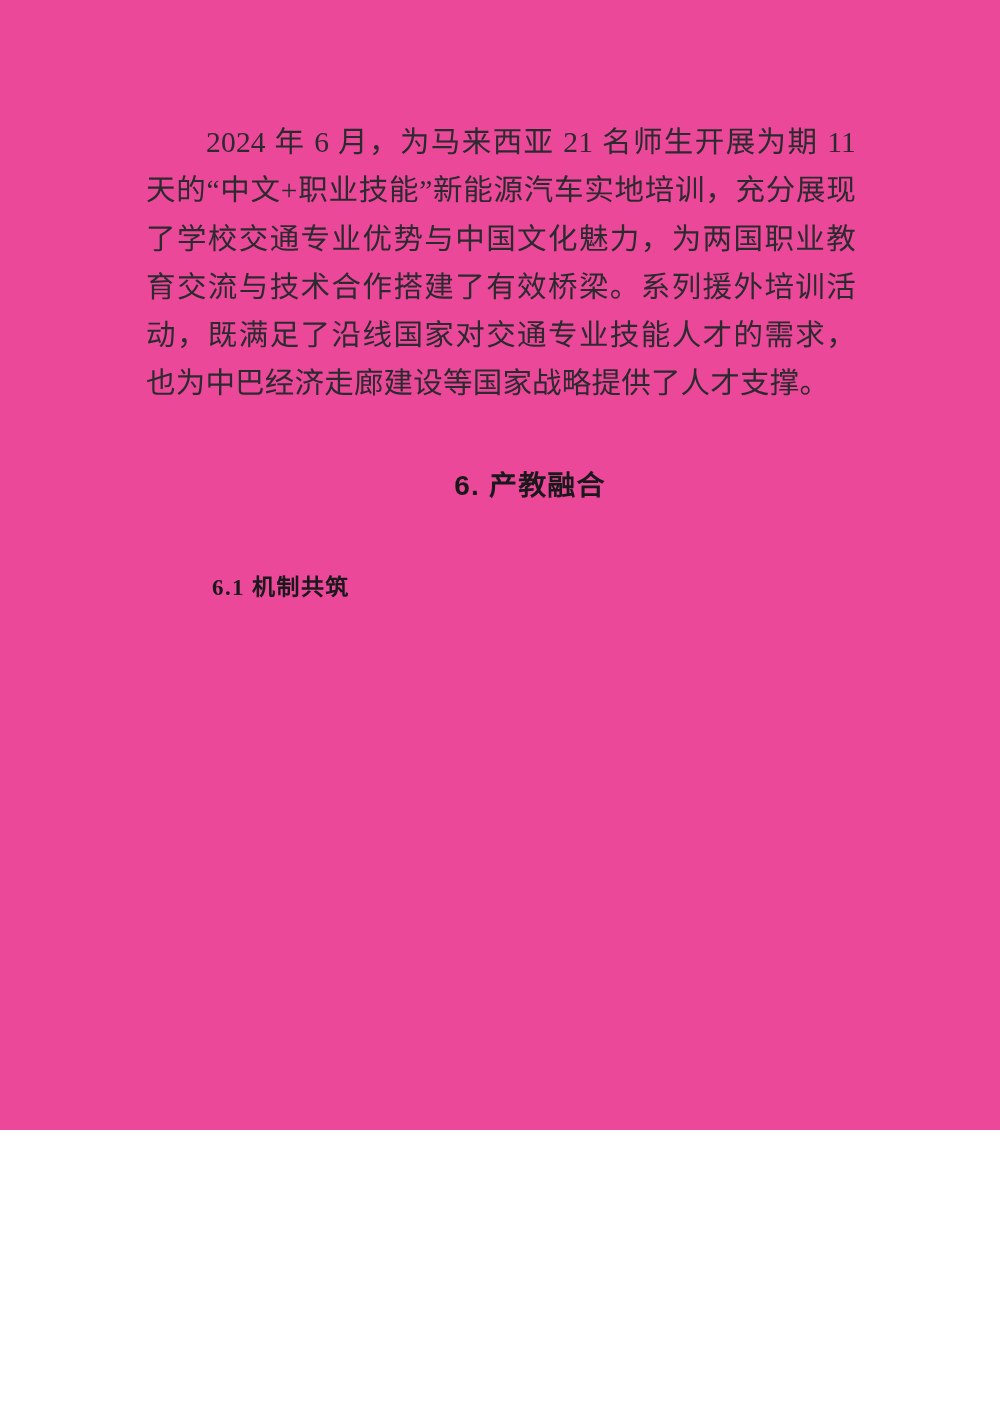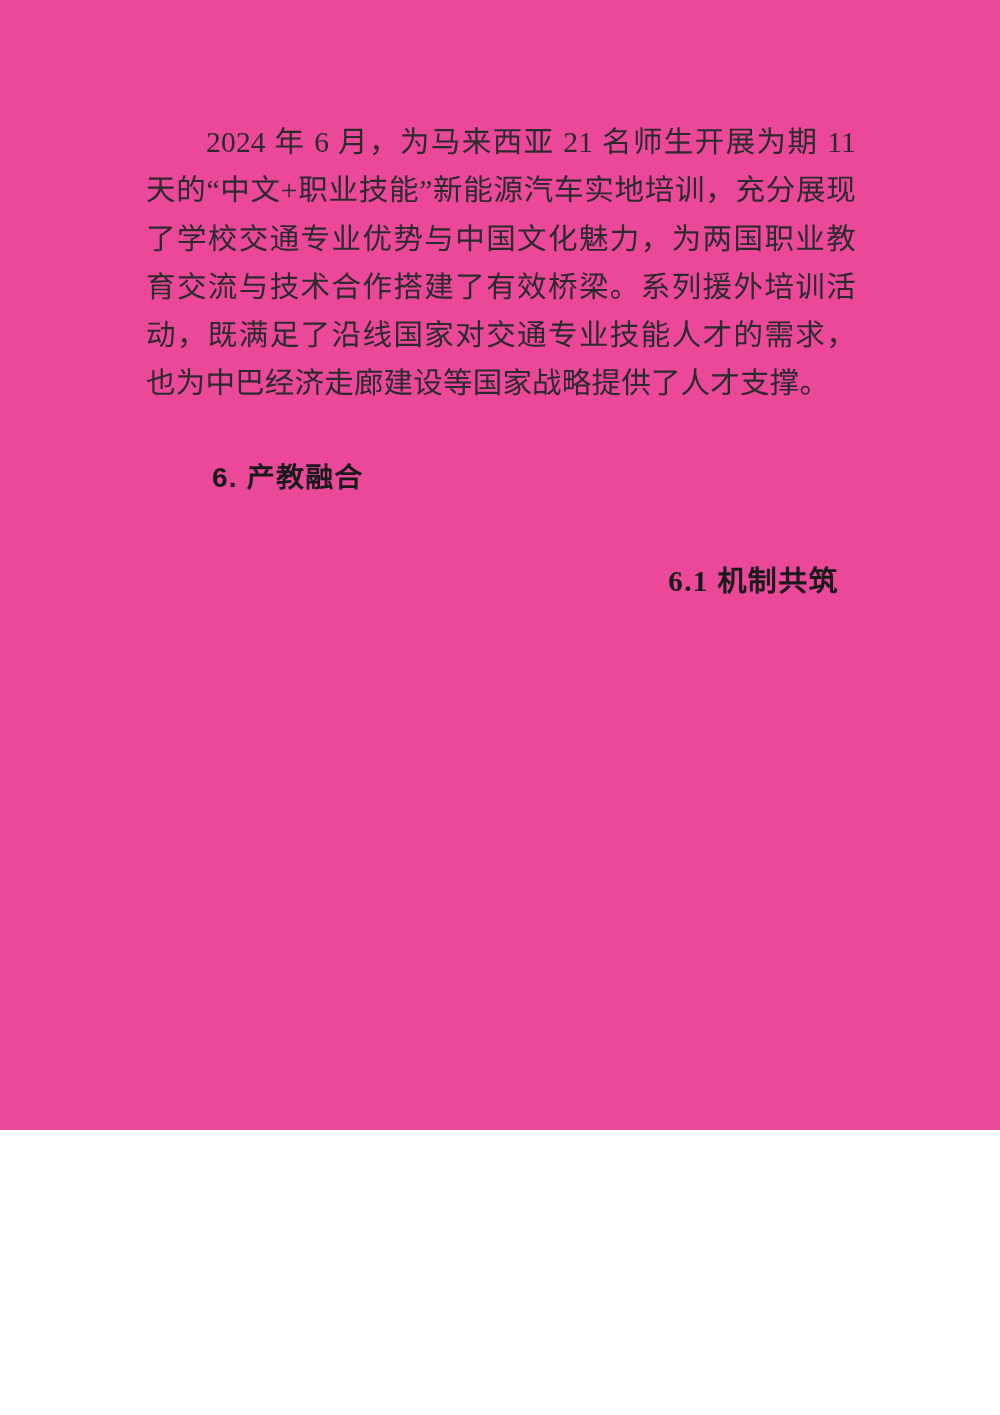--- a/index.html
+++ b/index.html
@@ -41,40 +41,40 @@
     color: #2b2b2f;
     font-family: "Liberation Serif", "DejaVu Serif", serif;
   }
 
   .para + .para {
     margin-top: 0;
   }
 
   
   .h-main {
-    margin: 8px;
+    margin: 16px;
     font-size: 28px;
     line-height: 48.3px;
     font-weight: bold;
     text-indent: 58px;
     letter-spacing: 1.2px;
     color: #19191c;
     font-family: "Liberation Sans", "DejaVu Sans", sans-serif;
+    text-align: center;
   }
 
   .h-sub {
-    margin: 17px;
-    font-size: 29px;
+    margin: 8px;
+    font-size: 23px;
     line-height: 48.3px;
     font-weight: bold;
     text-indent: 58px;
     letter-spacing: 1.4px;
     color: #19191c;
     font-family: "Liberation Serif", "DejaVu Serif", serif;
-    text-align: right;
   }
 
   
   .gap-before-h-main { height: 38px; }
   .gap-after-h-main  { height: 30px; }
   .gap-after-h-sub   { height: 30px; }
 
   
   .page-footer {
     position: absolute;

